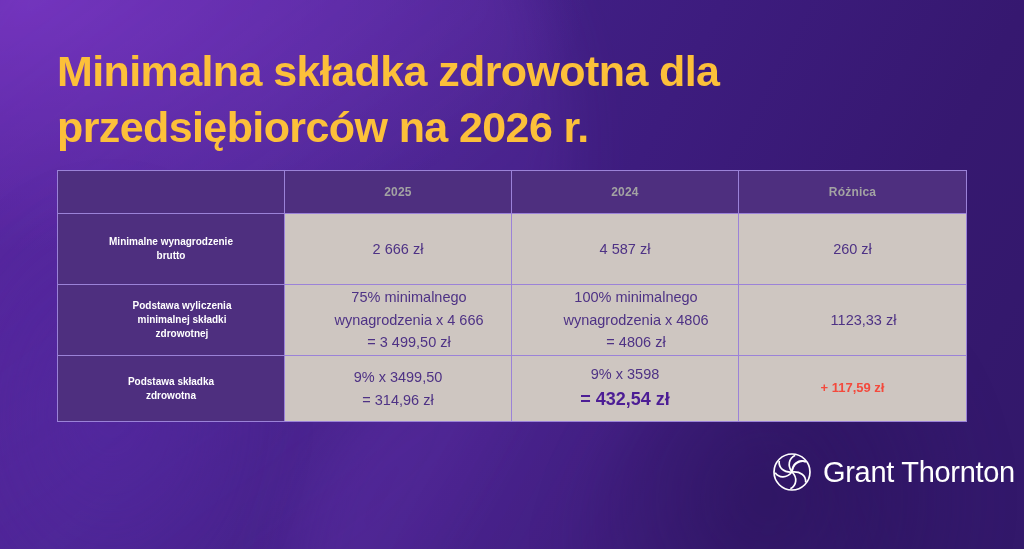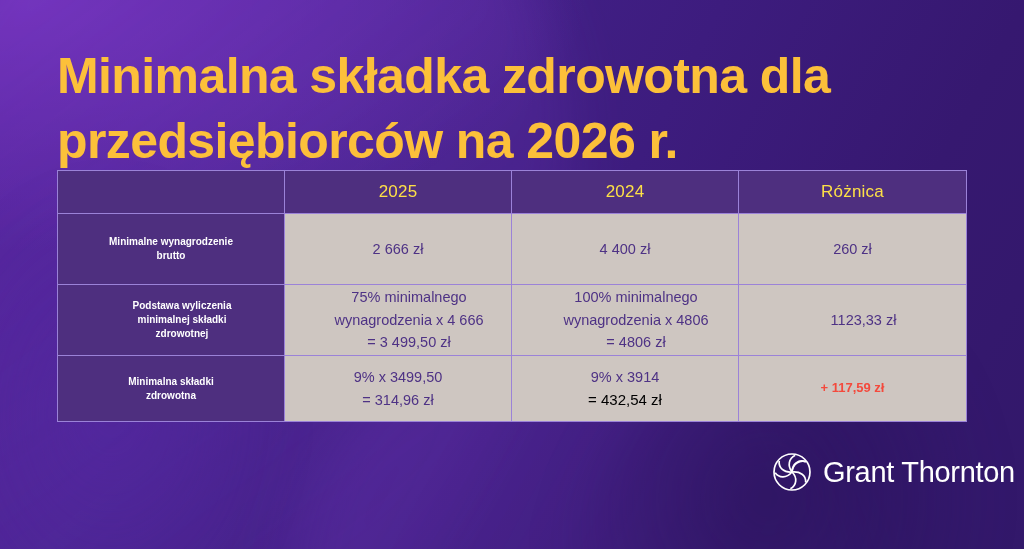--- a/index.html
+++ b/index.html
@@ -68,21 +68,21 @@
     filter: blur(28px);
   }
 
   
   .title {
     position: absolute;
     left: 57px;
     top: 44px;
     width: 880px;
     color: #fcc03a;
-    font-size: 50px;
+    font-size: 43px;
     line-height: 1.30;
     font-weight: bold;
     letter-spacing: -0.6px;
     white-space: pre-line;
   }
 
   
   .table {
     position: absolute;
     left: 57px;
@@ -103,23 +103,23 @@
   col.c-diff  { width: 228px; }
 
   
   .hdr-blank {
     background: #4e2f7f;
     height: 42px;
   }
   .hdr-cell {
     background: #4e2f7f;
     height: 42px;
-    color: #fde047;
-    font-size: 17px;
-    font-weight: normal;
+    color: #a3a3a3;
+    font-size: 12px;
+    font-weight: bold;
     letter-spacing: 0.2px;
   }
 
   
   .row-label {
     background: #4e2f7f;
     color: #ffffff;
     font-size: 10px;
     font-weight: bold;
     line-height: 1.40;
@@ -132,23 +132,23 @@
     font-size: 14.5px;
     line-height: 1.55;
     padding: 8px 12px;
     white-space: pre-line;
   }
   .r1 td.cell, .r1 td.row-label { height: 70px; }
   .r2 td.cell, .r2 td.row-label { height: 70px; padding-left: 22px; }
   .r3 td.cell, .r3 td.row-label { height: 65px; }
 
   .cell .accent {
-    color: #000000;
-    font-weight: normal;
-    font-size: 15px;
+    color: #4c1d95;
+    font-weight: bold;
+    font-size: 18px;
   }
   .cell.diff-accent {
     color: #f4493c;
     font-weight: bold;
     font-size: 13px;
     margin-left: 16px;
   }
 
   
   .logo {
@@ -194,41 +194,41 @@
         <th class="hdr-cell">2025</th>
         <th class="hdr-cell">2024</th>
         <th class="hdr-cell">Różnica</th>
       </tr>
     </thead>
     <tbody>
       <tr class="r1">
         <td class="row-label">Minimalne wynagrodzenie
 brutto</td>
         <td class="cell">2 666 zł</td>
-        <td class="cell">4 400 zł</td>
+        <td class="cell">4 587 zł</td>
         <td class="cell">260 zł</td>
       </tr>
       <tr class="r2">
         <td class="row-label">Podstawa wyliczenia
 minimalnej składki
 zdrowotnej</td>
         <td class="cell">75% minimalnego
 wynagrodzenia x 4 666
 = 3 499,50 zł</td>
         <td class="cell">100% minimalnego
 wynagrodzenia x 4806
 = 4806 zł</td>
         <td class="cell">1123,33 zł</td>
       </tr>
       <tr class="r3">
-        <td class="row-label">Minimalna składki
+        <td class="row-label">Podstawa składka
 zdrowotna</td>
         <td class="cell">9% x 3499,50
 = 314,96 zł</td>
-        <td class="cell"><span>9% x 3914</span><br><span class="accent">= 432,54 zł</span></td>
+        <td class="cell"><span>9% x 3598</span><br><span class="accent">= 432,54 zł</span></td>
         <td class="cell diff-accent">+ 117,59 zł</td>
       </tr>
     </tbody>
   </table>
 
   <div class="logo">
     <svg class="logo-mark" width="40" height="40" viewBox="0 0 100 100">
       <g fill="none" stroke="#ffffff" stroke-width="4.2">
         <circle cx="50" cy="50" r="45"></circle>
         <path d="M50 50 C50 30, 66 18, 84 24"></path>

